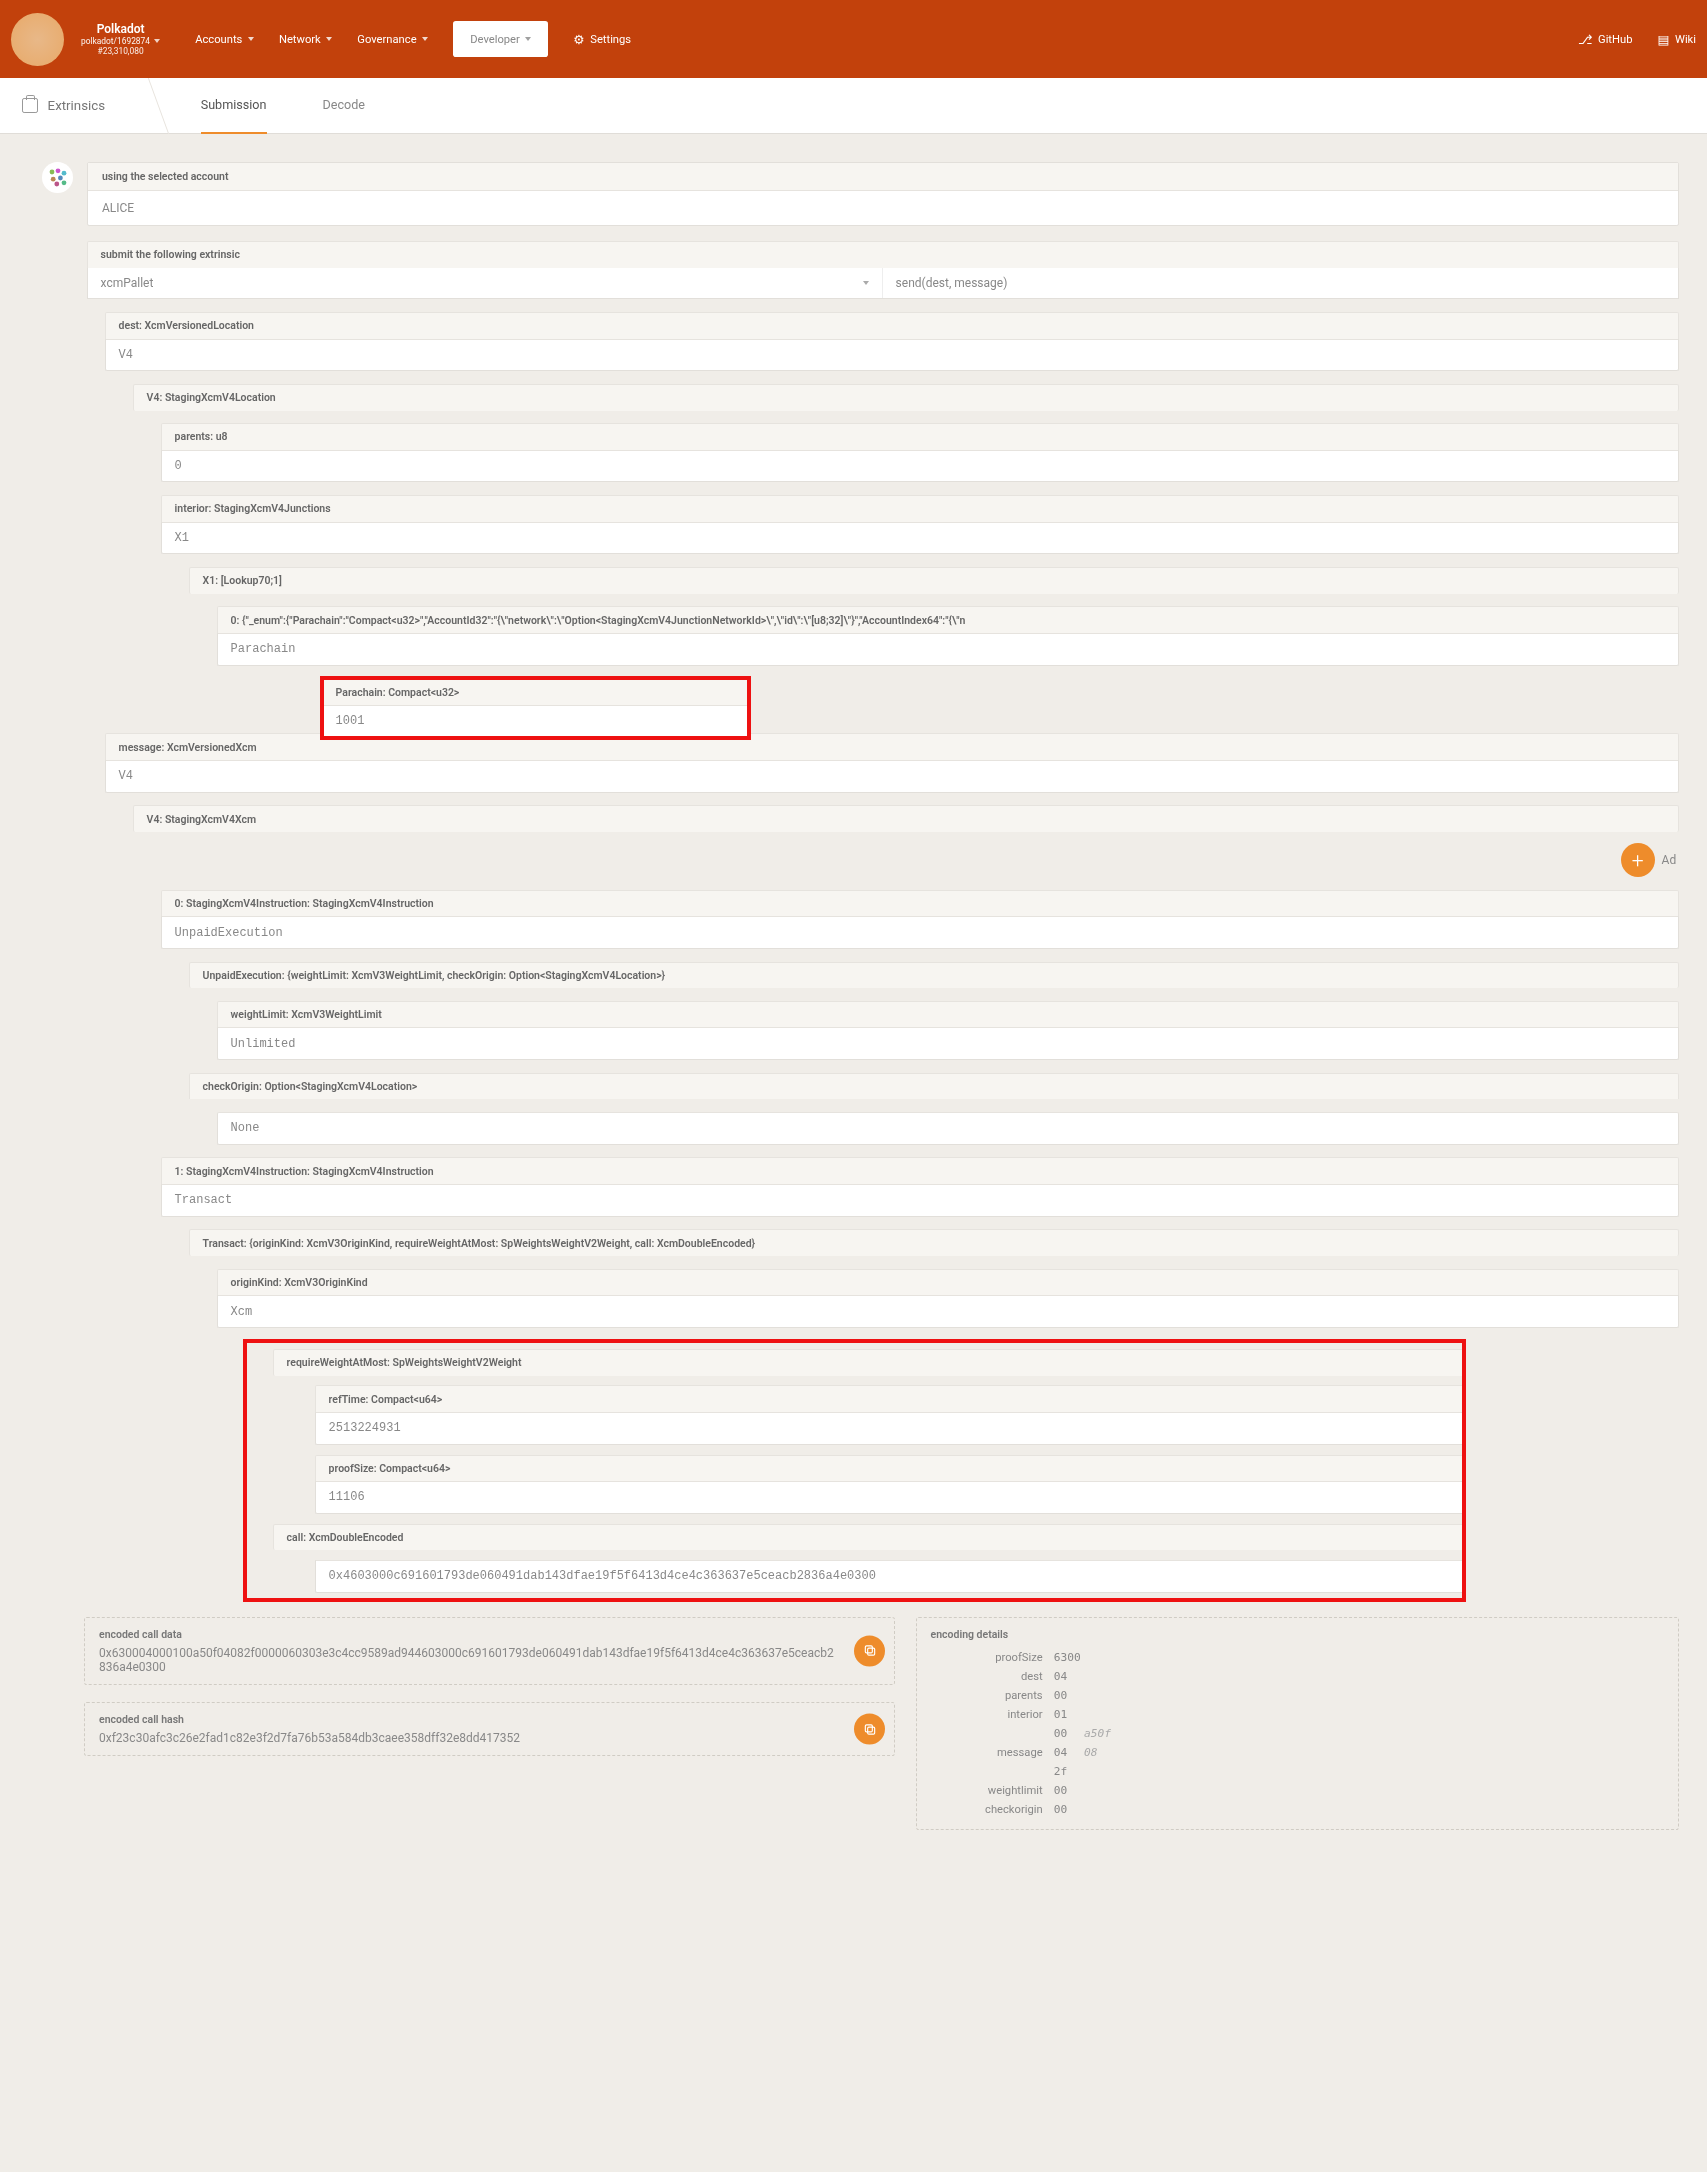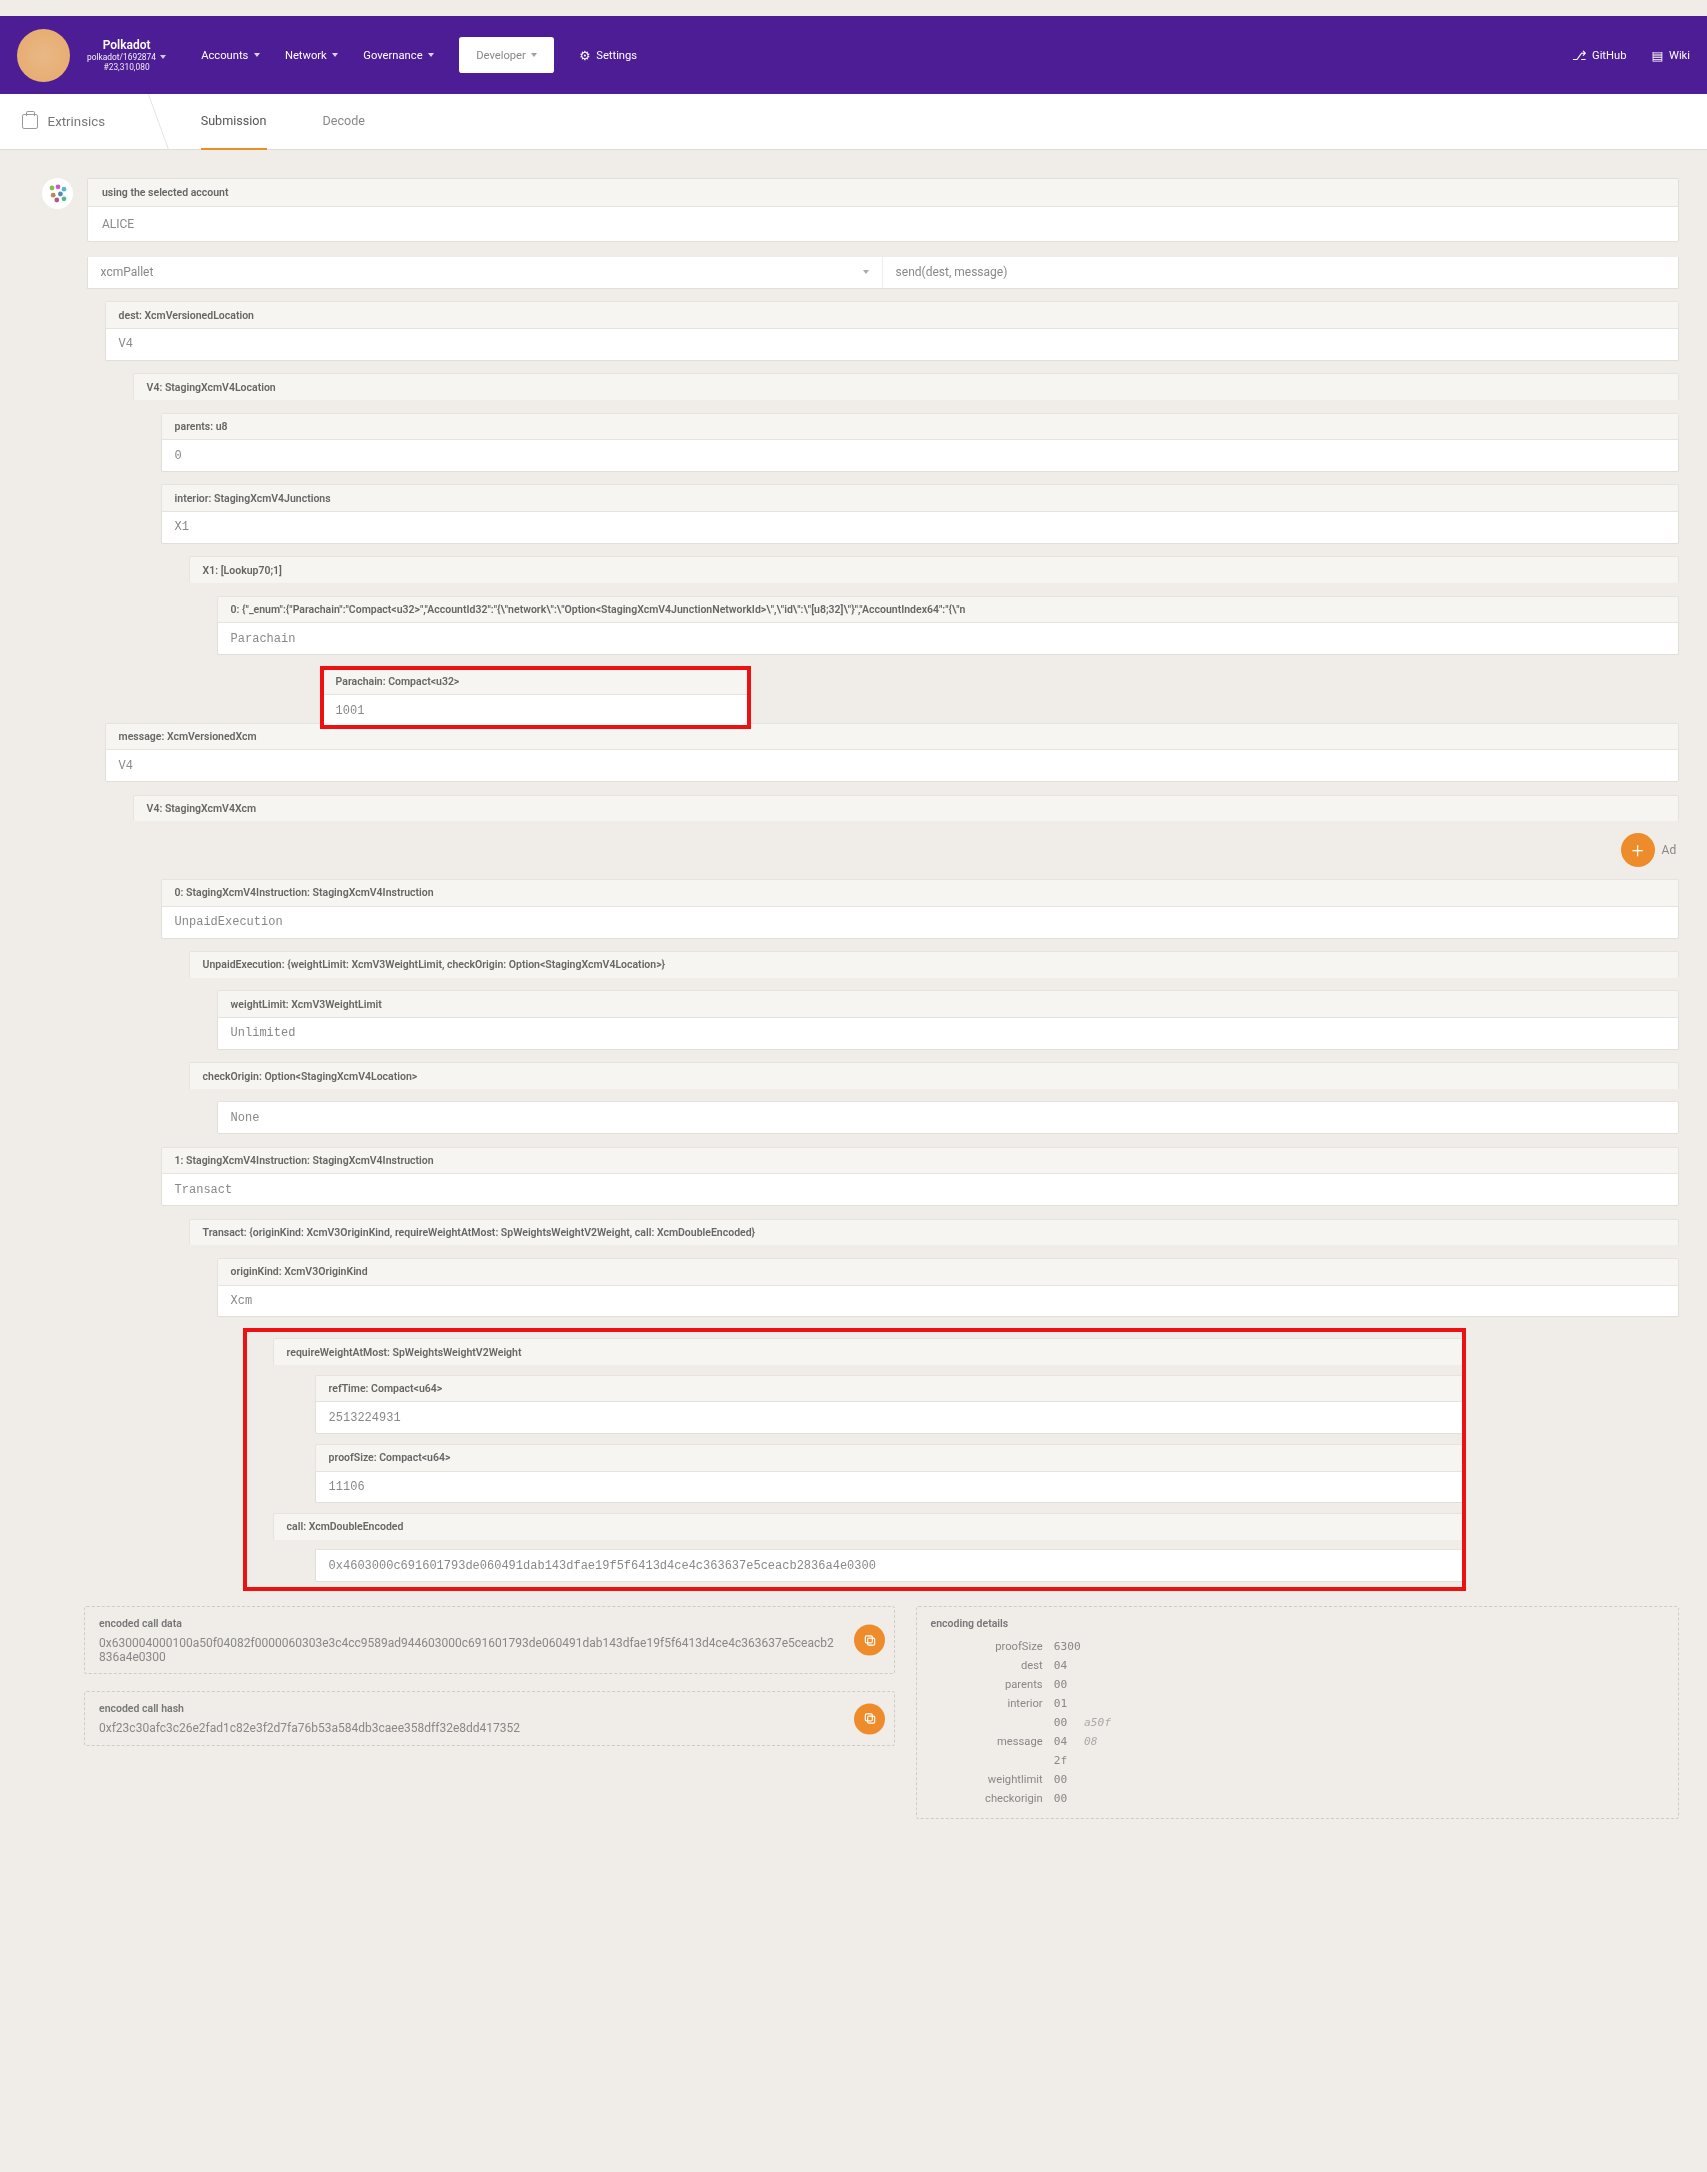--- a/index.html
+++ b/index.html
@@ -5,27 +5,26 @@
 * { box-sizing: border-box; margin: 0; padding: 0; }
 body {
   font-family: -apple-system, BlinkMacSystemFont, "Segoe UI", Roboto, sans-serif;
   background: #f0ede8;
   color: #333;
   font-size: 9px;
   width: 1707px;
   overflow-x: hidden;
 }
 .topbar {
-  background: #4c1d95;
+  background: #c2410c;
   color: #fff;
   display: flex;
   align-items: center;
-  padding: 0 17px;
+  padding: 0 11px;
   height: 78px;
-  margin-top: 16px;
 }
 .logo-circle {
   width: 53px; height: 53px;
   border-radius: 50%;
   background: radial-gradient(circle, #e8b888 0%, #e8a968 100%);
   margin-right: 17px;
 }
 .net-info { text-align: center; margin-right: 35px;}
 .net-info .net-name { font-weight: 600; font-size: 12px; }
 .net-info .net-spec { font-size: 8.4px; opacity: 0.95; display:flex; align-items:center; justify-content:center; gap:4.2px;}
@@ -184,20 +183,21 @@
           <circle cx="30" cy="28" r="4" fill="#5b8"></circle>
         </svg>
     </div>
     <div class="panel">
       <div class="panel-header">using the selected account</div>
       <div class="panel-body">ALICE</div>
     </div>
   </div>
 
   <div class="section" style="margin-left:45px;">
+    <div class="hdr">submit the following extrinsic</div>
     <div class="sel-wrap">
       <div class="sel-left">
           <span>xcmPallet</span>
           <span class="caret-sm"></span>
         </div>
       <div class="sel-right"><span>send(dest, message)</span></div>
     </div>
   </div>
 
   <div class="block l1">

